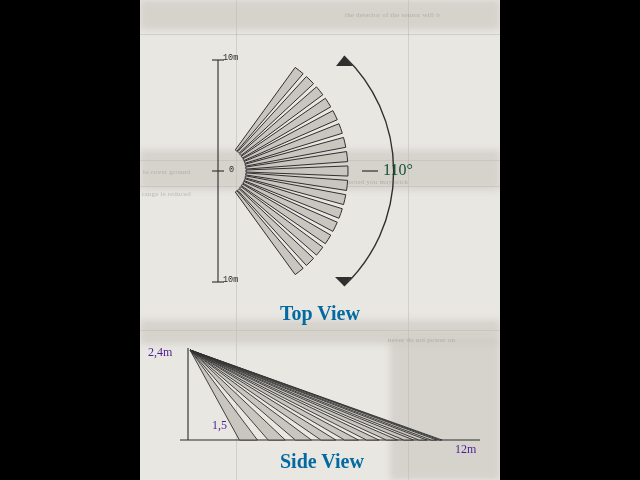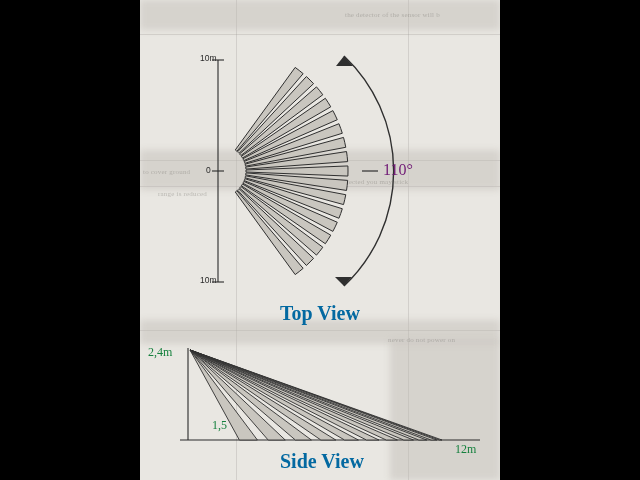--- a/index.html
+++ b/index.html
@@ -58,35 +58,36 @@
   }
   .caption {
     position: absolute;
     font-family: "Liberation Serif", serif;
     font-weight: bold;
     font-size: 20px;
     color: #0369a1;
   }
   .axis-label {
     position: absolute;
-    font-family: Liberation Sans, sans-serif;
+    font-family: Liberation Mono, monospace;
     font-size: 8.5px;
     color: #2a2a2a;
+    margin-left: 23px;
   }
   .big-label {
     position: absolute;
     font-family: "Liberation Serif", serif;
     font-size: 16px;
-    color: #701a75;
+    color: #14532d;
   }
   .scale-label {
     position: absolute;
     font-family: "Liberation Serif", serif;
     font-size: 12px;
-    color: #15803d;
+    color: #4c1d95;
   }
   svg { position: absolute; left: 0; top: 0; overflow: visible; }
 </style>
 </head>
 <body>
 
 <div id="screen">
 
   <div id="page">
 
@@ -99,21 +100,21 @@
 
     <div class="blotch" style="left:0px;   top:0px;   width:360px; height:30px;"></div>
     <div class="blotch" style="left:0px;   top:150px; width:360px; height:40px;"></div>
     <div class="blotch" style="left:0px;   top:320px; width:360px; height:24px;"></div>
     <div class="blotch" style="left:250px; top:340px; width:110px; height:140px;"></div>
 
     <div class="ghost-text" style="left:205px; top:11px;">the detector of the sensor will b</div>
     <div class="ghost-text" style="left:3px;   top:168px;">to cover ground</div>
     <div class="ghost-text" style="left:205px; top:178px;">nected you may stick</div>
     <div class="ghost-text" style="left:200px; top:336px;margin-left:48px;">never do not power on</div>
-    <div class="ghost-text" style="left:18px;  top:190px;">range is reduced</div>
+    <div class="ghost-text" style="left:2px;  top:190px;">range is reduced</div>
 
 
     <svg id="top-view-svg" width="360" height="330" viewBox="0 0 360 330">
 
       <g>
         <line x1="78" y1="60" x2="78" y2="282" stroke="#2a2a2a" stroke-width="1.1"></line>
         <line x1="72" y1="60" x2="84" y2="60" stroke="#2a2a2a" stroke-width="1.1"></line>
         <line x1="72" y1="171" x2="84" y2="171" stroke="#2a2a2a" stroke-width="1.1"></line>
         <line x1="72" y1="282" x2="84" y2="282" stroke="#2a2a2a" stroke-width="1.1"></line>
       </g>

